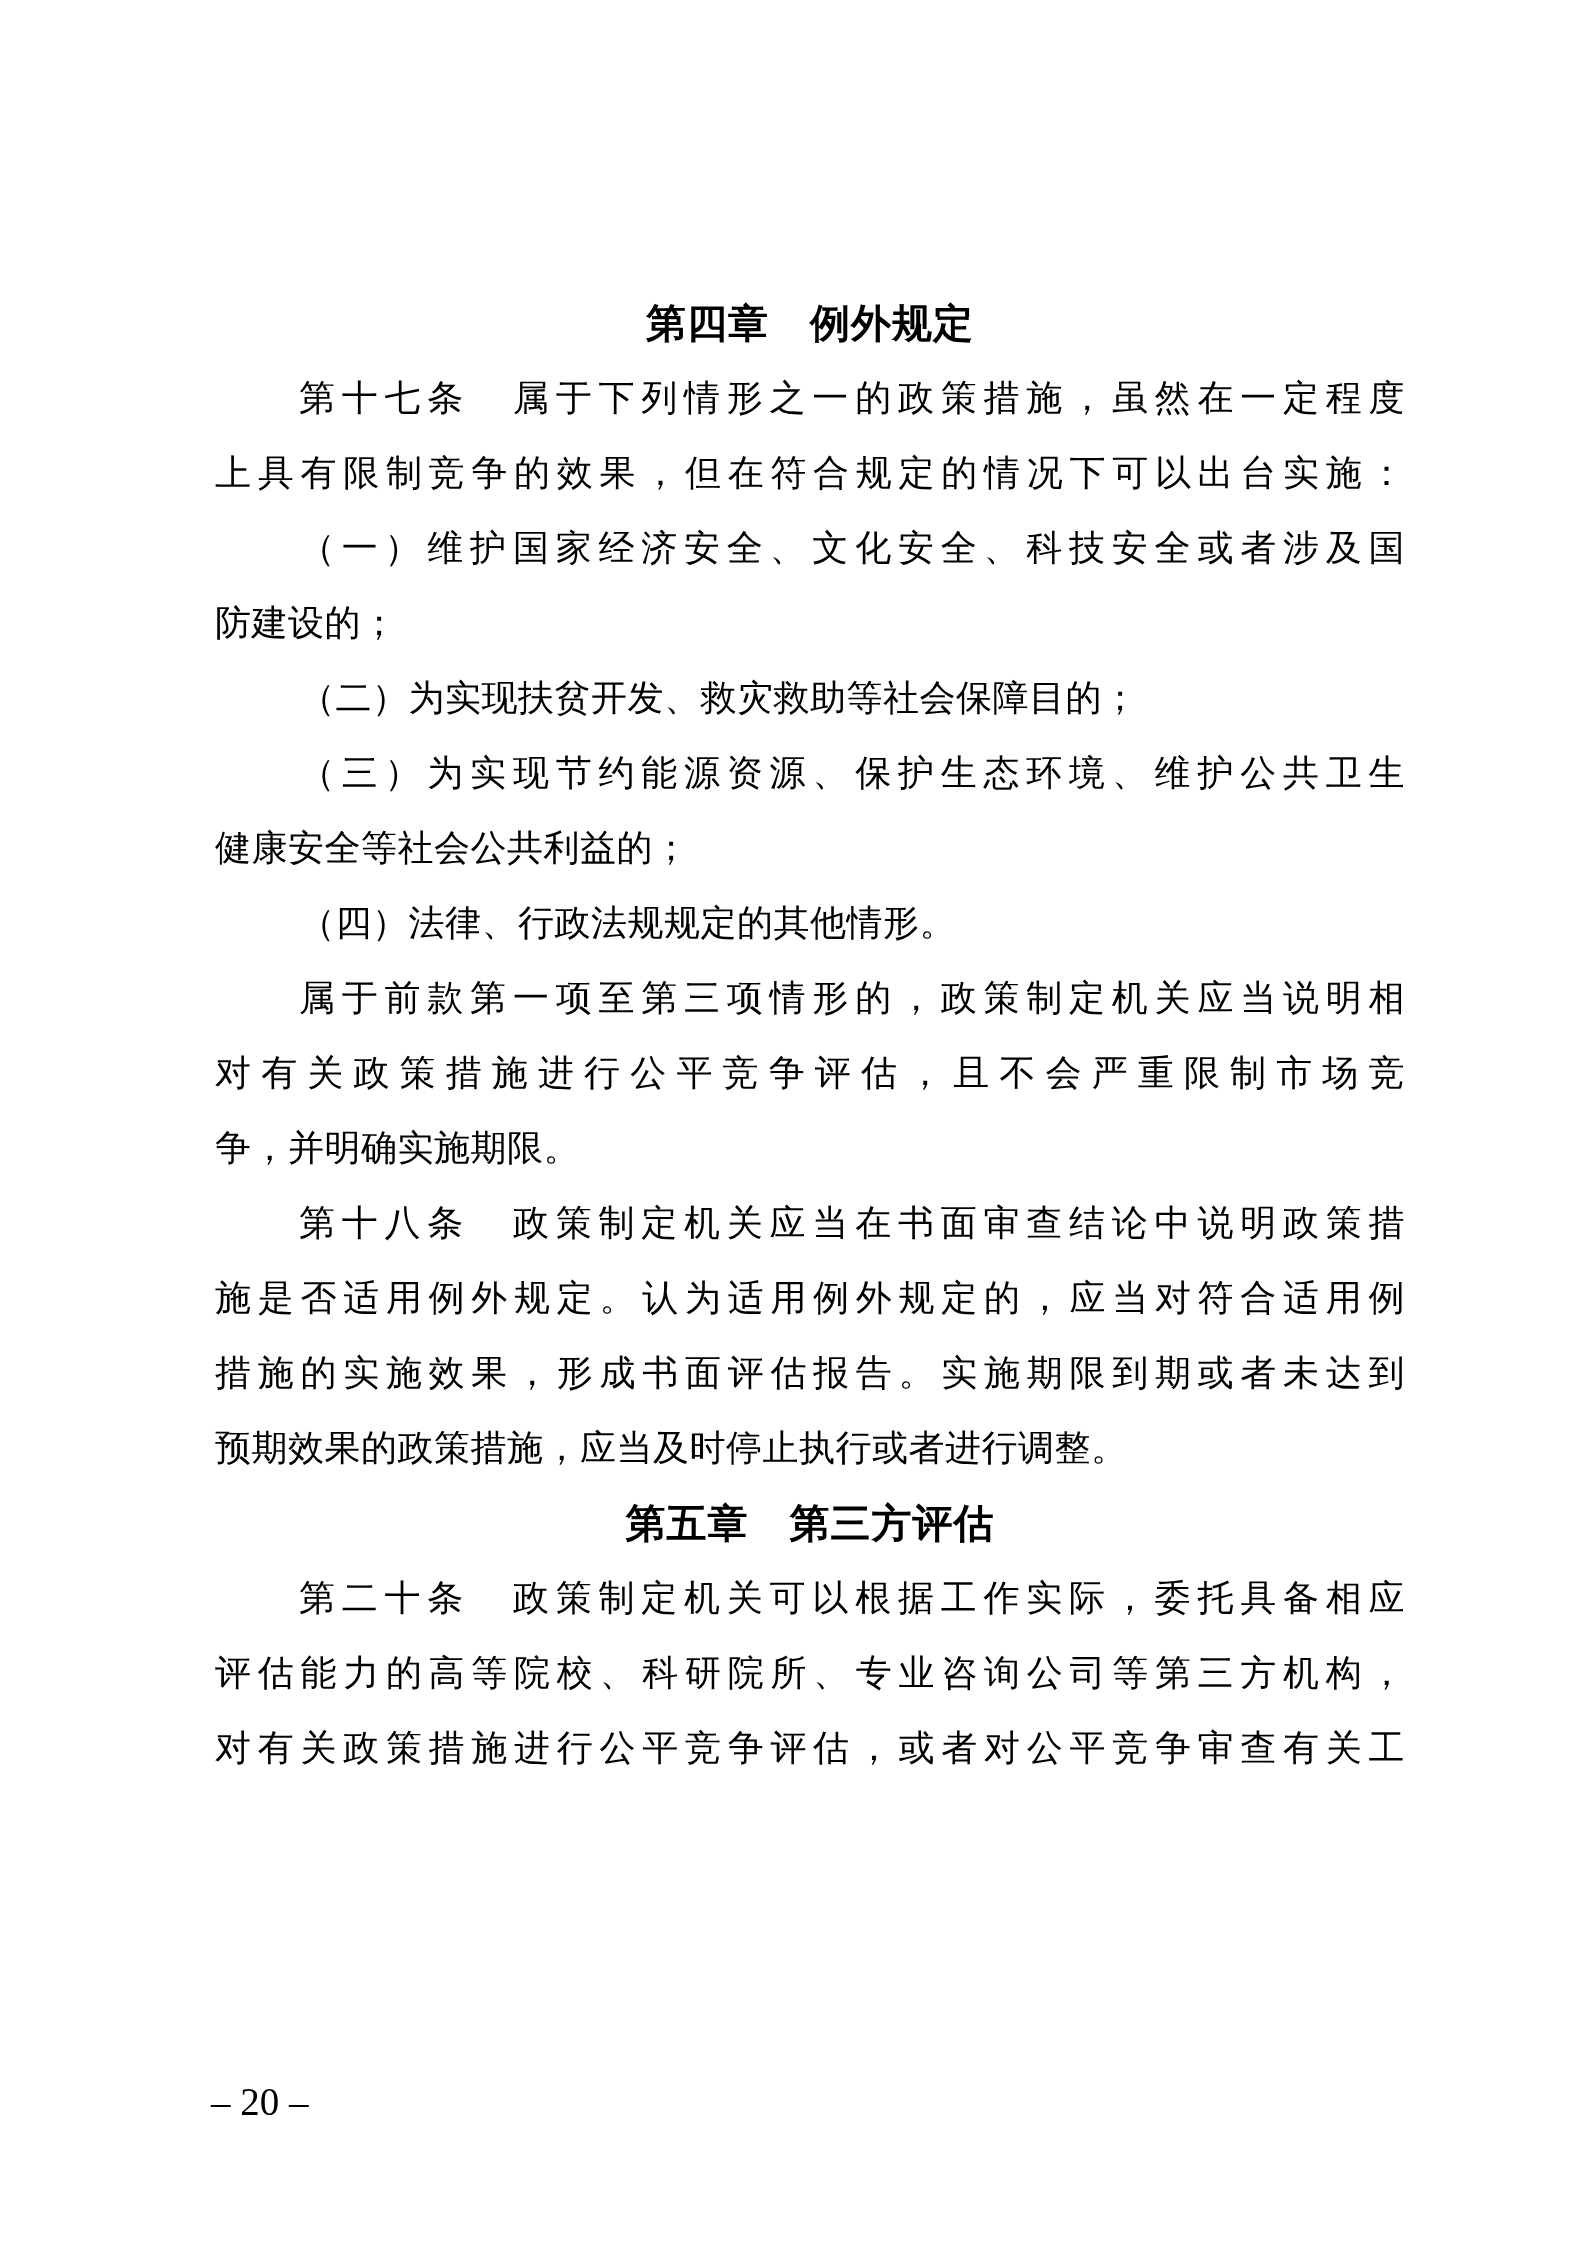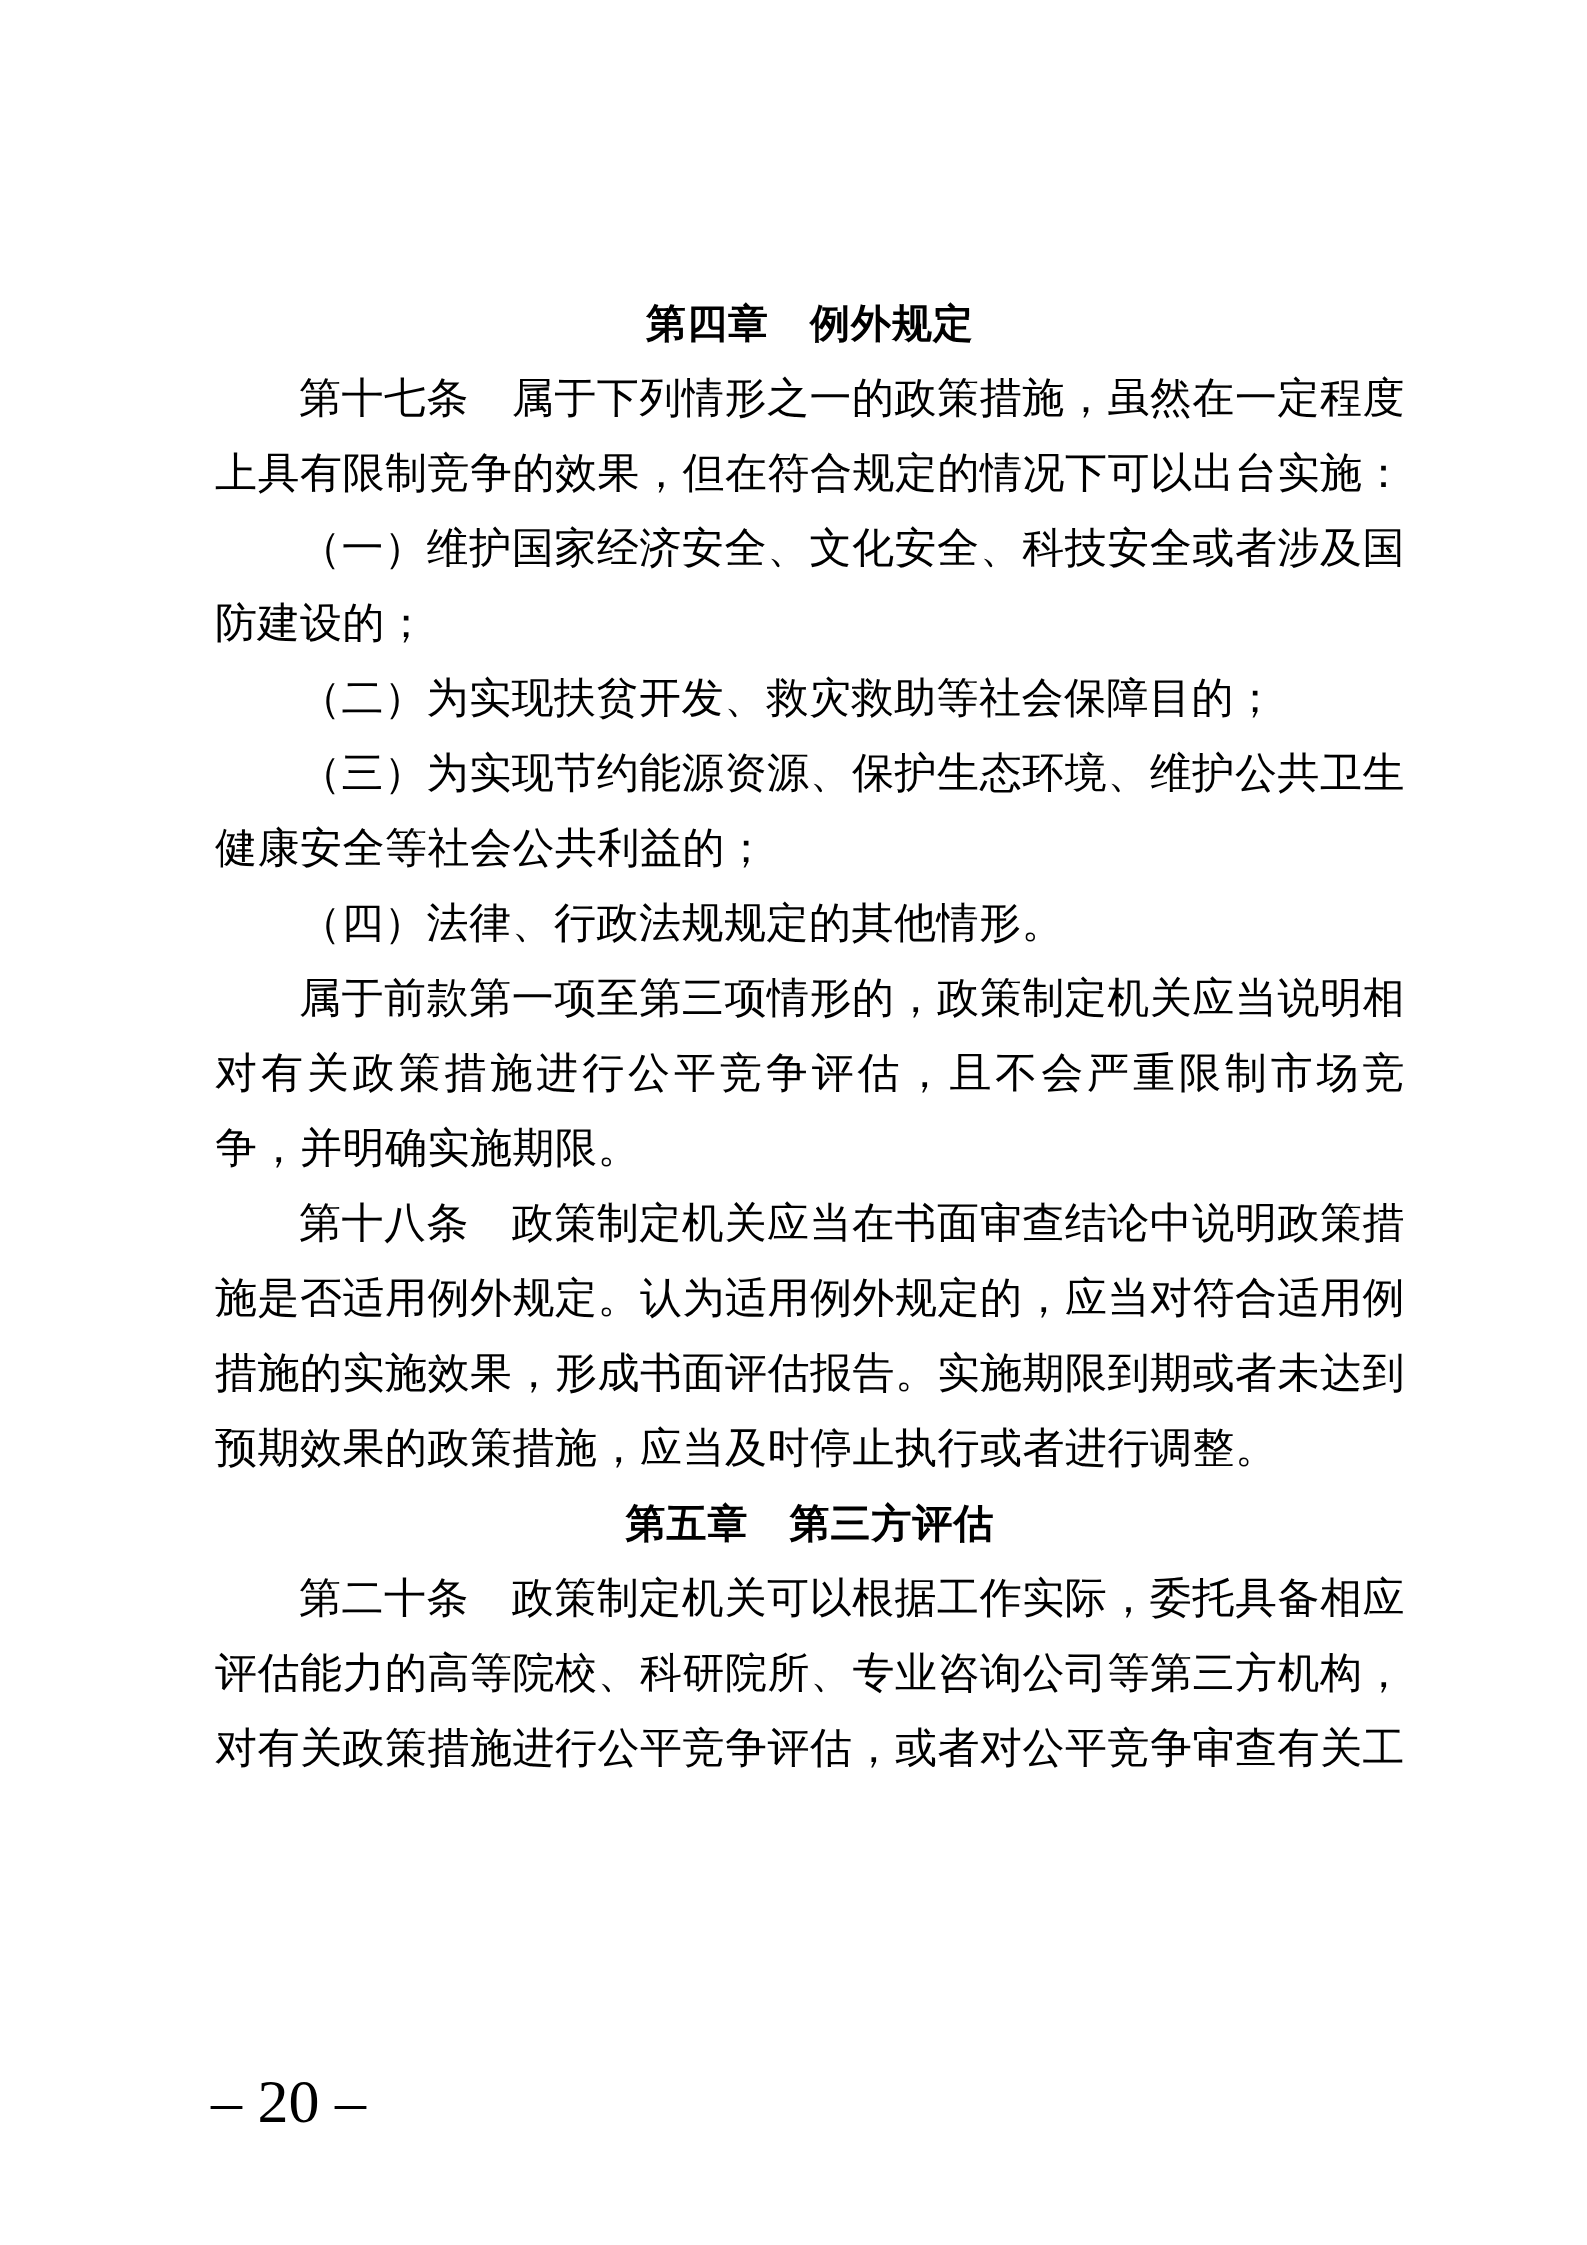--- a/index.html
+++ b/index.html
@@ -17,21 +17,21 @@
   }
   .doc {
     position: absolute;
     left: 215px;
     top: 286px;
     width: 1190px;
   }
   .row {
     height: 75px;
     line-height: 75px;
-    font-size: 42px;
+    font-size: 36px;
     white-space: nowrap;
     letter-spacing: 0.5px;
   }
   .row.just {
     text-align: justify;
     text-align-last: justify;
   }
   .row.indent {
     padding-left: 84px;
   }
@@ -42,21 +42,21 @@
     font-weight: bold;
     font-size: 40px;
     letter-spacing: 1px;
   }
   .page-num {
     position: absolute;
     left: 211px;
     top: 2064px;
     height: 75px;
     line-height: 75px;
-    font-size: 62px;
+    font-size: 39px;
     white-space: nowrap;
   }
 </style>
 </head>
 <body>
 
 <div class="doc">
 
   <section>
     <div class="row heading">第四章　例外规定</div>

